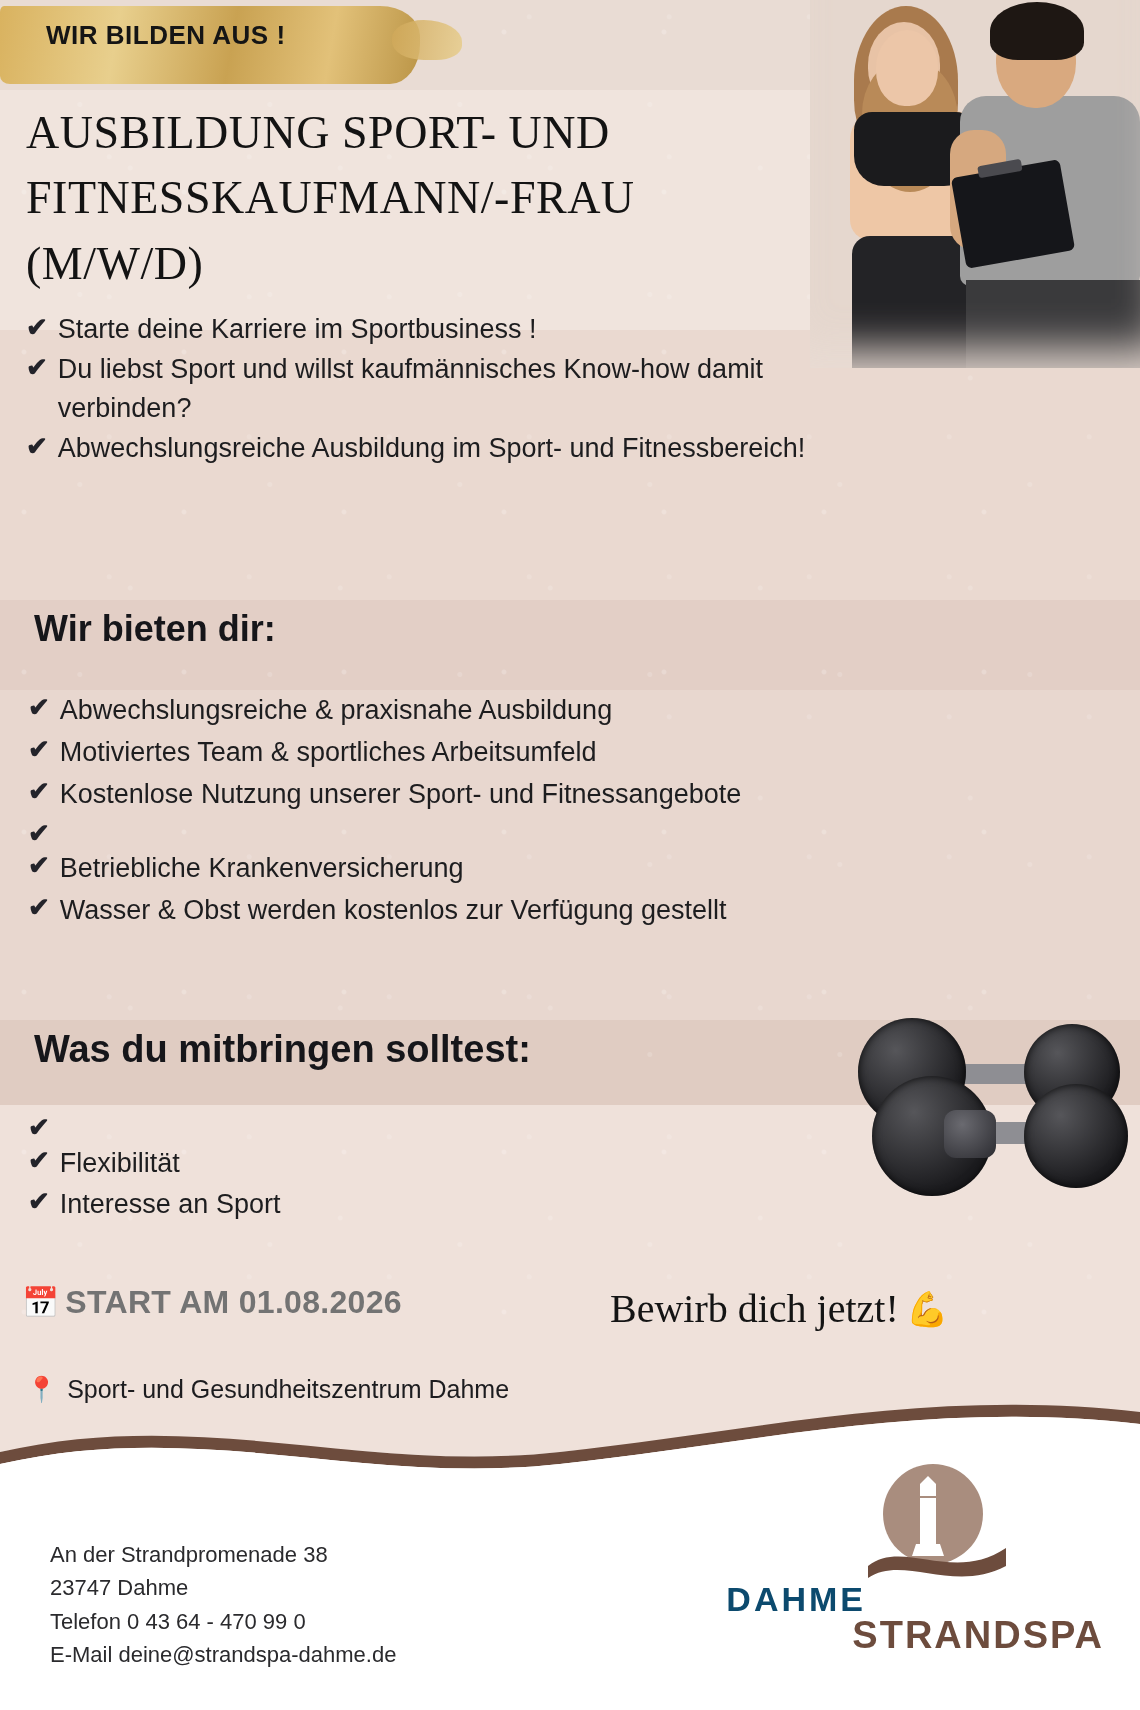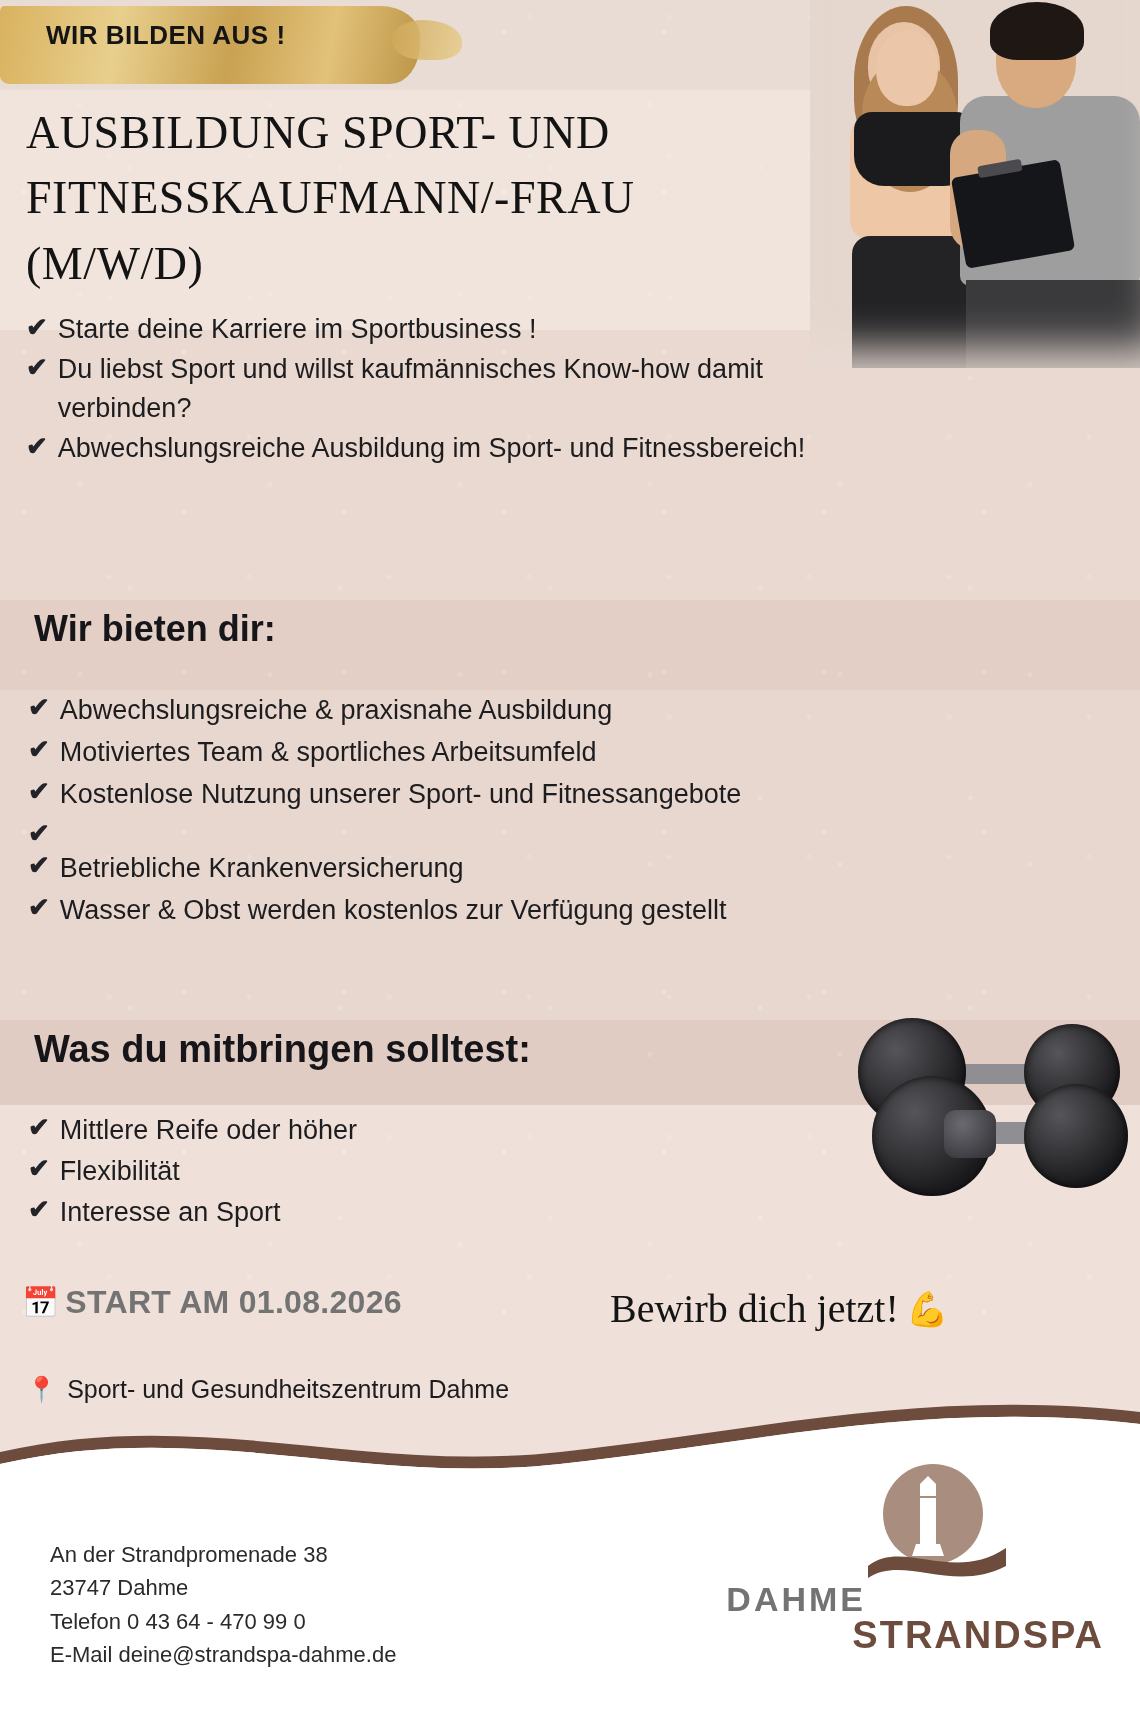--- a/index.html
+++ b/index.html
@@ -205,21 +205,21 @@
   .logo {
     position: absolute;
     right: 36px; top: 1462px;
     width: 400px; height: 220px;
     z-index: 6;
     color: #8a6a5d;
   }
   .logo-mark { position:absolute; right:96px; top:0; width:150px; height:120px; }
   .logo-dahme {
     position:absolute; right:238px; top:118px;
-    font-size: 34px; letter-spacing: 3px; font-weight:700; color:#737373;
+    font-size: 34px; letter-spacing: 3px; font-weight:700; color:#0c4a6e;
   }
   .logo-strandspa {
     position:absolute; right:0; top:152px;
     font-size: 38px; letter-spacing: 2px; font-weight:700; color:#6d4c3d;
   }
 </style>
 </head>
 <body>
 
 <div class="poster">
@@ -290,21 +290,20 @@
     <span class="check">✔</span>
     <span>Wasser &amp; Obst werden kostenlos zur Verfügung gestellt</span>
   </div>
 </div>
 
 <div class="section-head" id="head-mitbringen">Was du mitbringen solltest:</div>
 
 <div class="check-list" id="bring-list">
   <div class="check-item">
     <span class="check">✔</span>
-    <span>Mittlere Reife oder höher</span>
   </div>
   <div class="check-item">
     <span class="check">✔</span>
     <span>Flexibilität</span>
   </div>
   <div class="check-item">
     <span class="check">✔</span>
     <span>Interesse an Sport</span>
   </div>
 </div>

